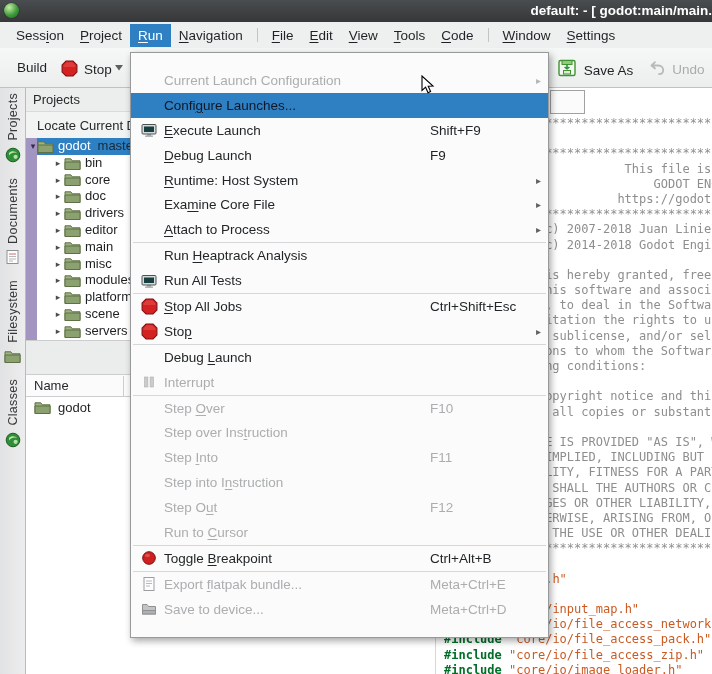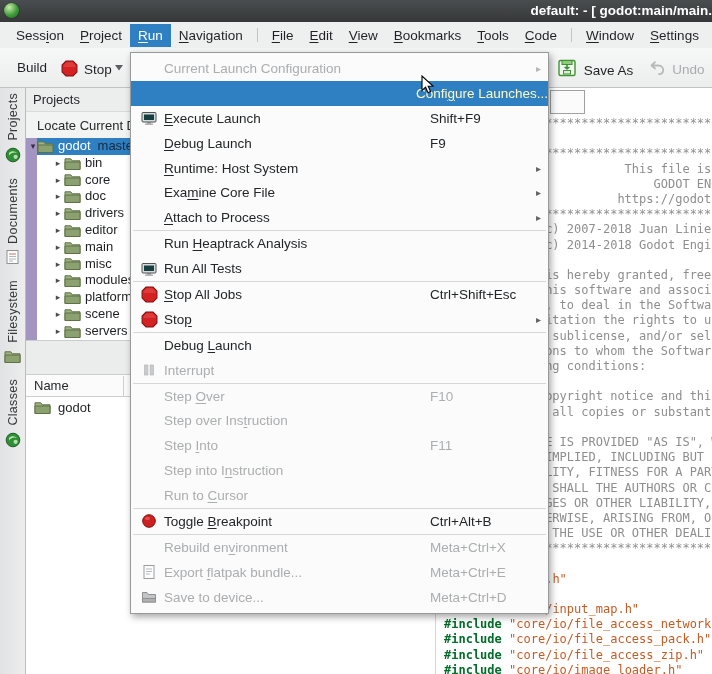--- a/index.html
+++ b/index.html
@@ -70,24 +70,24 @@
   .code{position:absolute;left:8px;top:28px;font-family:"DejaVu Sans Mono",monospace;
         font-size:12px;line-height:15.2px;white-space:pre;}
   .cline{height:15.2px;}
   .cmt{color:var(--comment-gray,#8e8e8e);}
   .kw{color:var(--include-green,#006e28);font-weight:bold;}
   .str{color:var(--string-orange,#ca5a23);}
 
   
   .run-menu{position:absolute;left:130px;top:52px;width:419px;background:#fbfbfb;
             border:1px solid #97999b;box-shadow:2px 3px 7px rgba(0,0,0,.35);
-            padding:3px 0;z-index:10;}
+            padding:15px 0;z-index:10;}
   .mrow{position:relative;height:24.9px;display:flex;align-items:center;font-size:13.5px;color:#232628;}
   .mrow.dis{color:#abadaf;}
-  .mrow.hl{background:var(--selection-blue,#2f80c2);color:#fef9c3;justify-content:flex-end;}
+  .mrow.hl{background:var(--selection-blue,#2f80c2);color:#0f172a;}
   .mico{width:22px;margin-left:7px;flex:none;display:flex;justify-content:center;}
   .mlab{margin-left:4px;white-space:nowrap;}
   .msc{position:absolute;left:291px;white-space:nowrap;margin-left:8px;}
   .marr{position:absolute;right:7px;font-size:10px;color:#5f6365;}
   .mrow.dis .marr{color:#b4b6b8;}
   .msep{height:1px;background:#d6d7d8;margin:0 2px;}
 
   .cursor{position:absolute;left:421px;top:75px;z-index:20;}
   .ic{display:inline-flex;align-items:center;}
 </style>
@@ -103,21 +103,20 @@
 
   <div class="menubar" id="menubar-items">
       <div class="mb-item">Sess<span class="mn">i</span>on</div>
       <div class="mb-item"><span class="mn">P</span>roject</div>
       <div class="mb-item active"><span class="mn">R</span>un</div>
       <div class="mb-item"><span class="mn">N</span>avigation</div>
       <div class="mb-sep"></div>
       <div class="mb-item"><span class="mn">F</span>ile</div>
       <div class="mb-item"><span class="mn">E</span>dit</div>
       <div class="mb-item"><span class="mn">V</span>iew</div>
-      <div class="mb-item"><span class="mn">B</span>ookmarks</div>
       <div class="mb-item"><span class="mn">T</span>ools</div>
       <div class="mb-item"><span class="mn">C</span>ode</div>
       <div class="mb-sep"></div>
       <div class="mb-item"><span class="mn">W</span>indow</div>
       <div class="mb-item"><span class="mn">S</span>ettings</div>
     </div>
 
   <div class="toolbar">
     <div class="tb-btn">
       <span>Build</span>
@@ -463,39 +462,39 @@
         <span class="mico"></span>
         <span class="mlab">Step <span class="mn">I</span>nto</span>
         <span class="msc">F11</span>
       </div>
       <div class="mrow dis">
         <span class="mico"></span>
         <span class="mlab">Step into I<span class="mn">n</span>struction</span>
       </div>
       <div class="mrow dis">
         <span class="mico"></span>
+        <span class="mlab">Step O<span class="mn">u</span>t</span>
+        <span class="msc">F12</span>
+      </div>
+      <div class="mrow dis">
+        <span class="mico"></span>
         <span class="mlab">Run to <span class="mn">C</span>ursor</span>
       </div>
       <div class="msep"></div>
       <div class="mrow">
         <span class="mico">
           <svg width="16" height="16" viewBox="0 0 16 16">
             <circle cx="8" cy="8" r="6.3" fill="#cf2020" stroke="#7c0f0f"></circle>
             <ellipse cx="6.5" cy="5.5" rx="2.6" ry="1.8" fill="#ef7a7a" opacity="0.5"></ellipse>
           </svg>
         </span>
         <span class="mlab">Toggle <span class="mn">B</span>reakpoint</span>
         <span class="msc">Ctrl+Alt+B</span>
       </div>
       <div class="msep"></div>
-      <div class="mrow dis">
-        <span class="mico"></span>
-        <span class="mlab">Rebuild en<span class="mn">v</span>ironment</span>
-        <span class="msc">Meta+Ctrl+X</span>
-      </div>
       <div class="mrow dis">
         <span class="mico">
           <svg width="16" height="16" viewBox="0 0 16 16">
             <rect x="3" y="1.5" width="10" height="13" fill="#fdfdfd" stroke="#9b9da0"></rect>
             <line x1="5" y1="5" x2="11" y2="5" stroke="#b6b8ba"></line>
             <line x1="5" y1="7.5" x2="11" y2="7.5" stroke="#b6b8ba"></line>
             <line x1="5" y1="10" x2="9" y2="10" stroke="#b6b8ba"></line>
           </svg>
         </span>
         <span class="mlab">Export <span class="mn">f</span>latpak bundle...</span>

